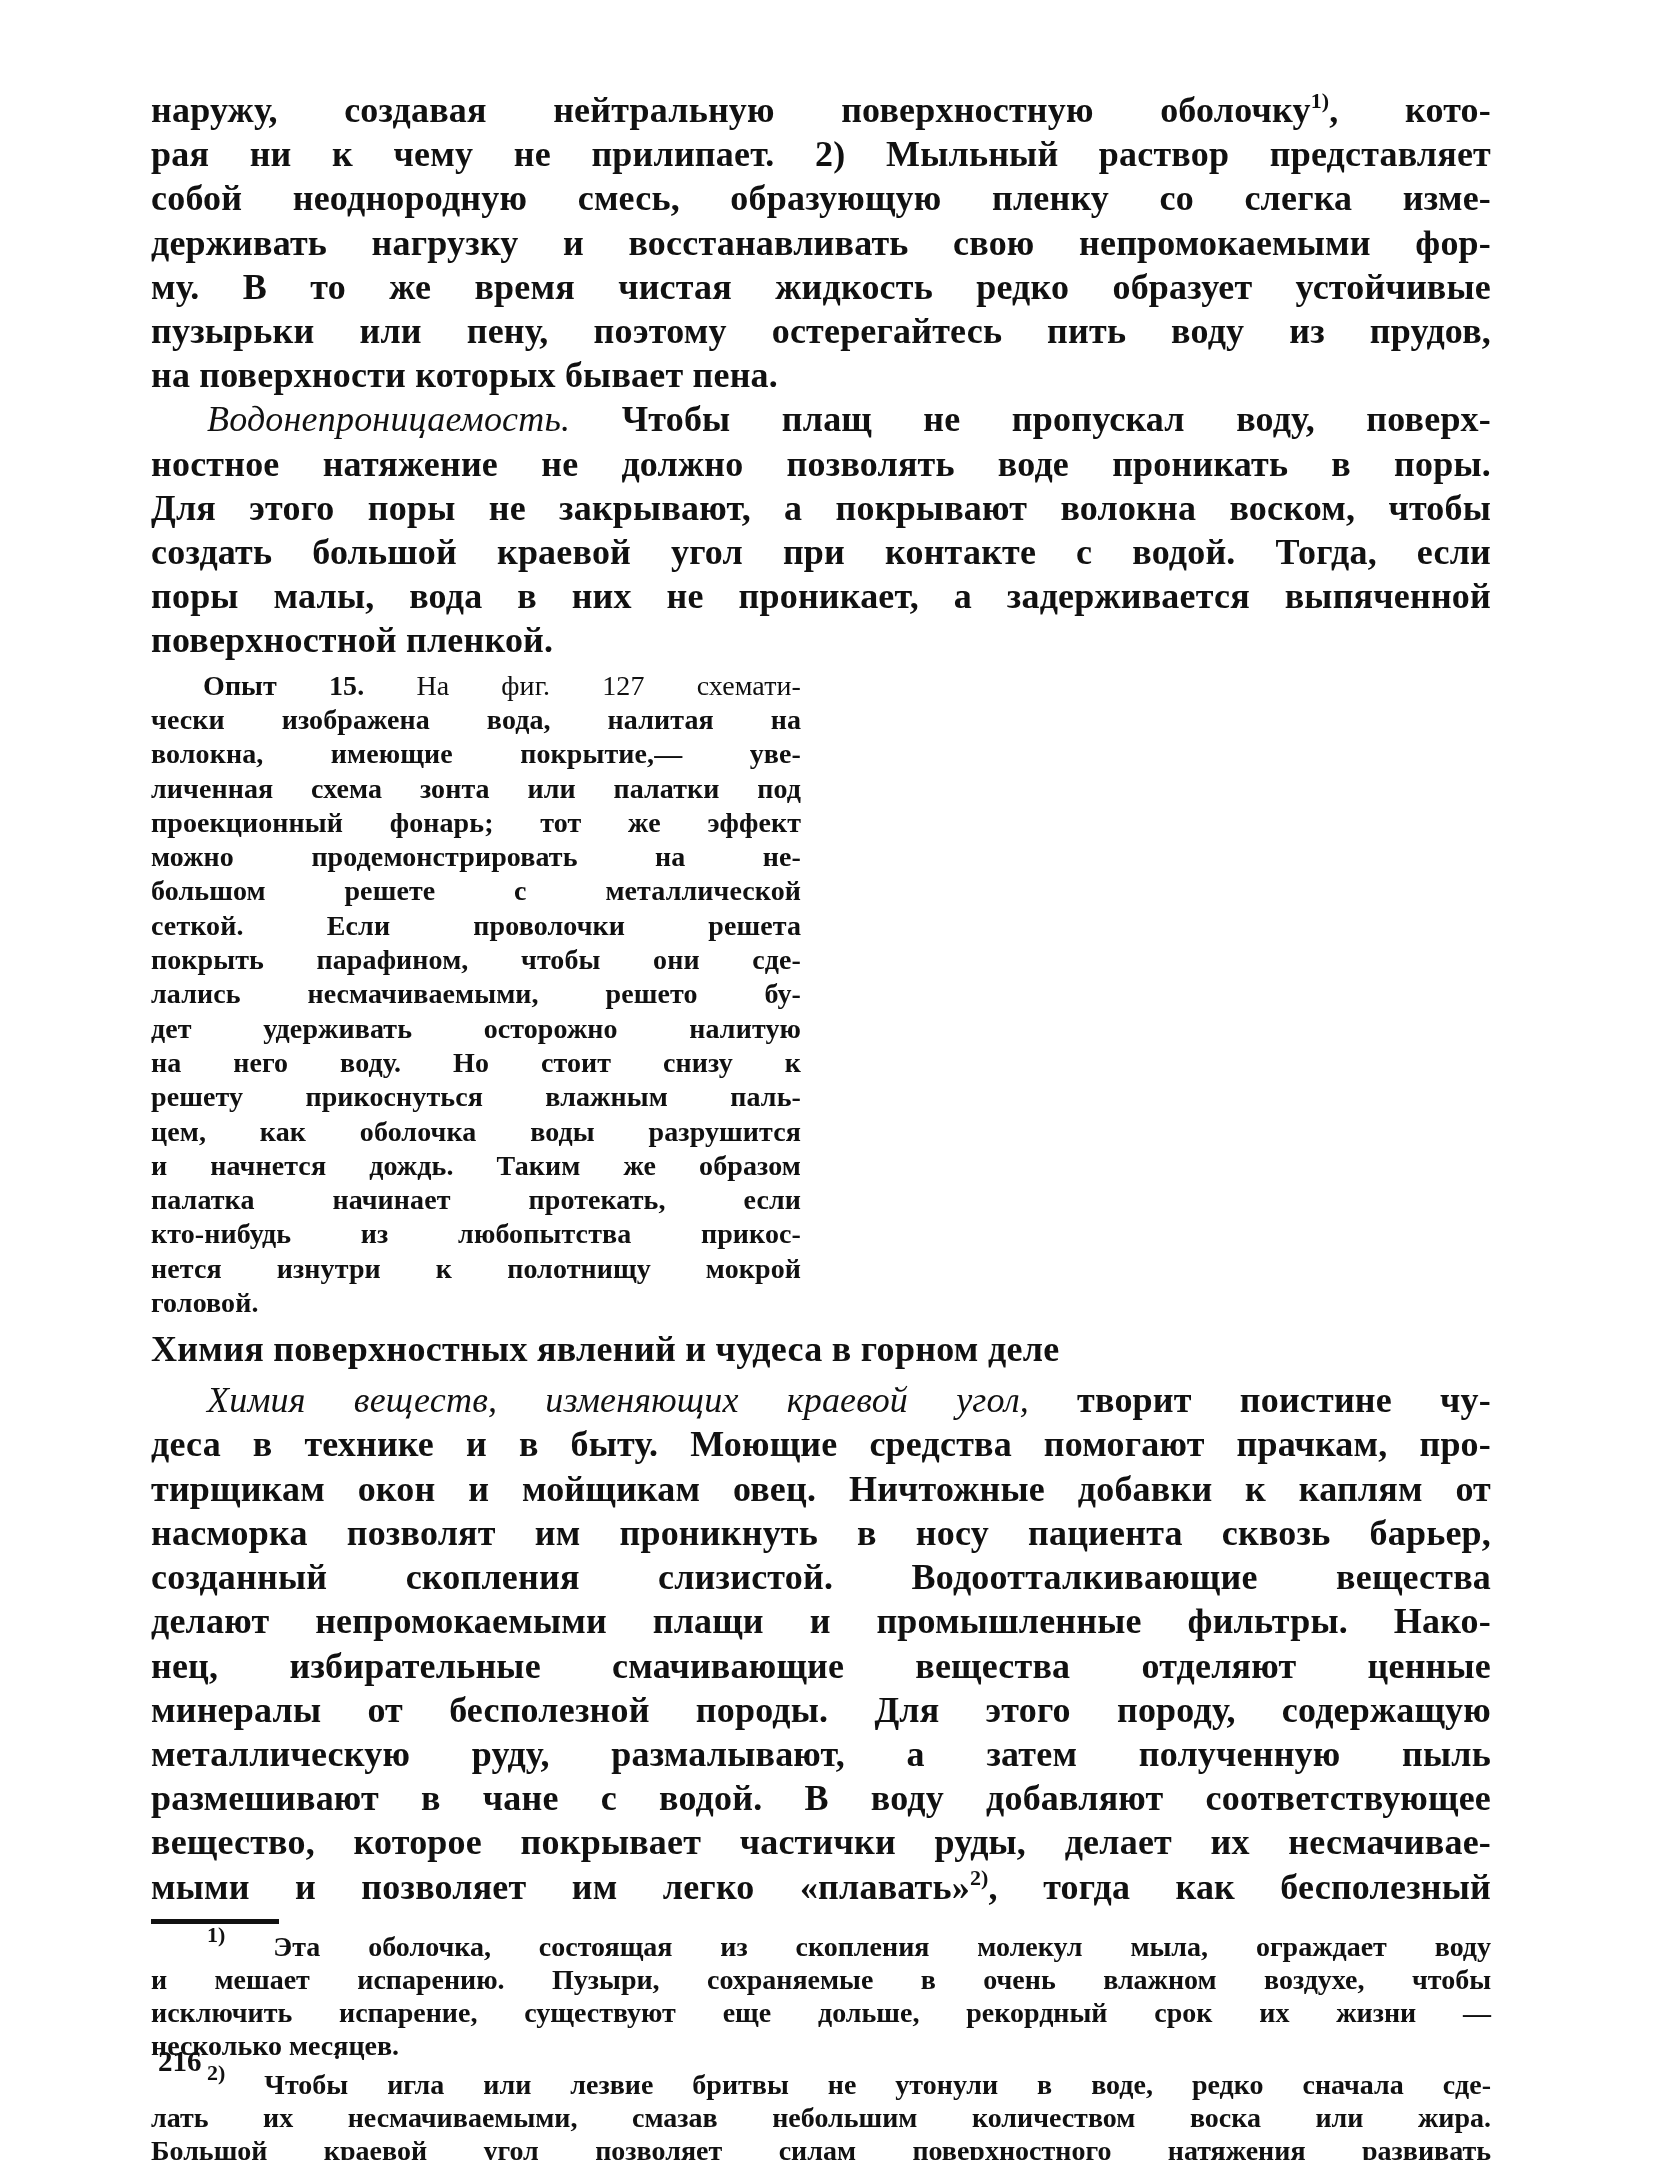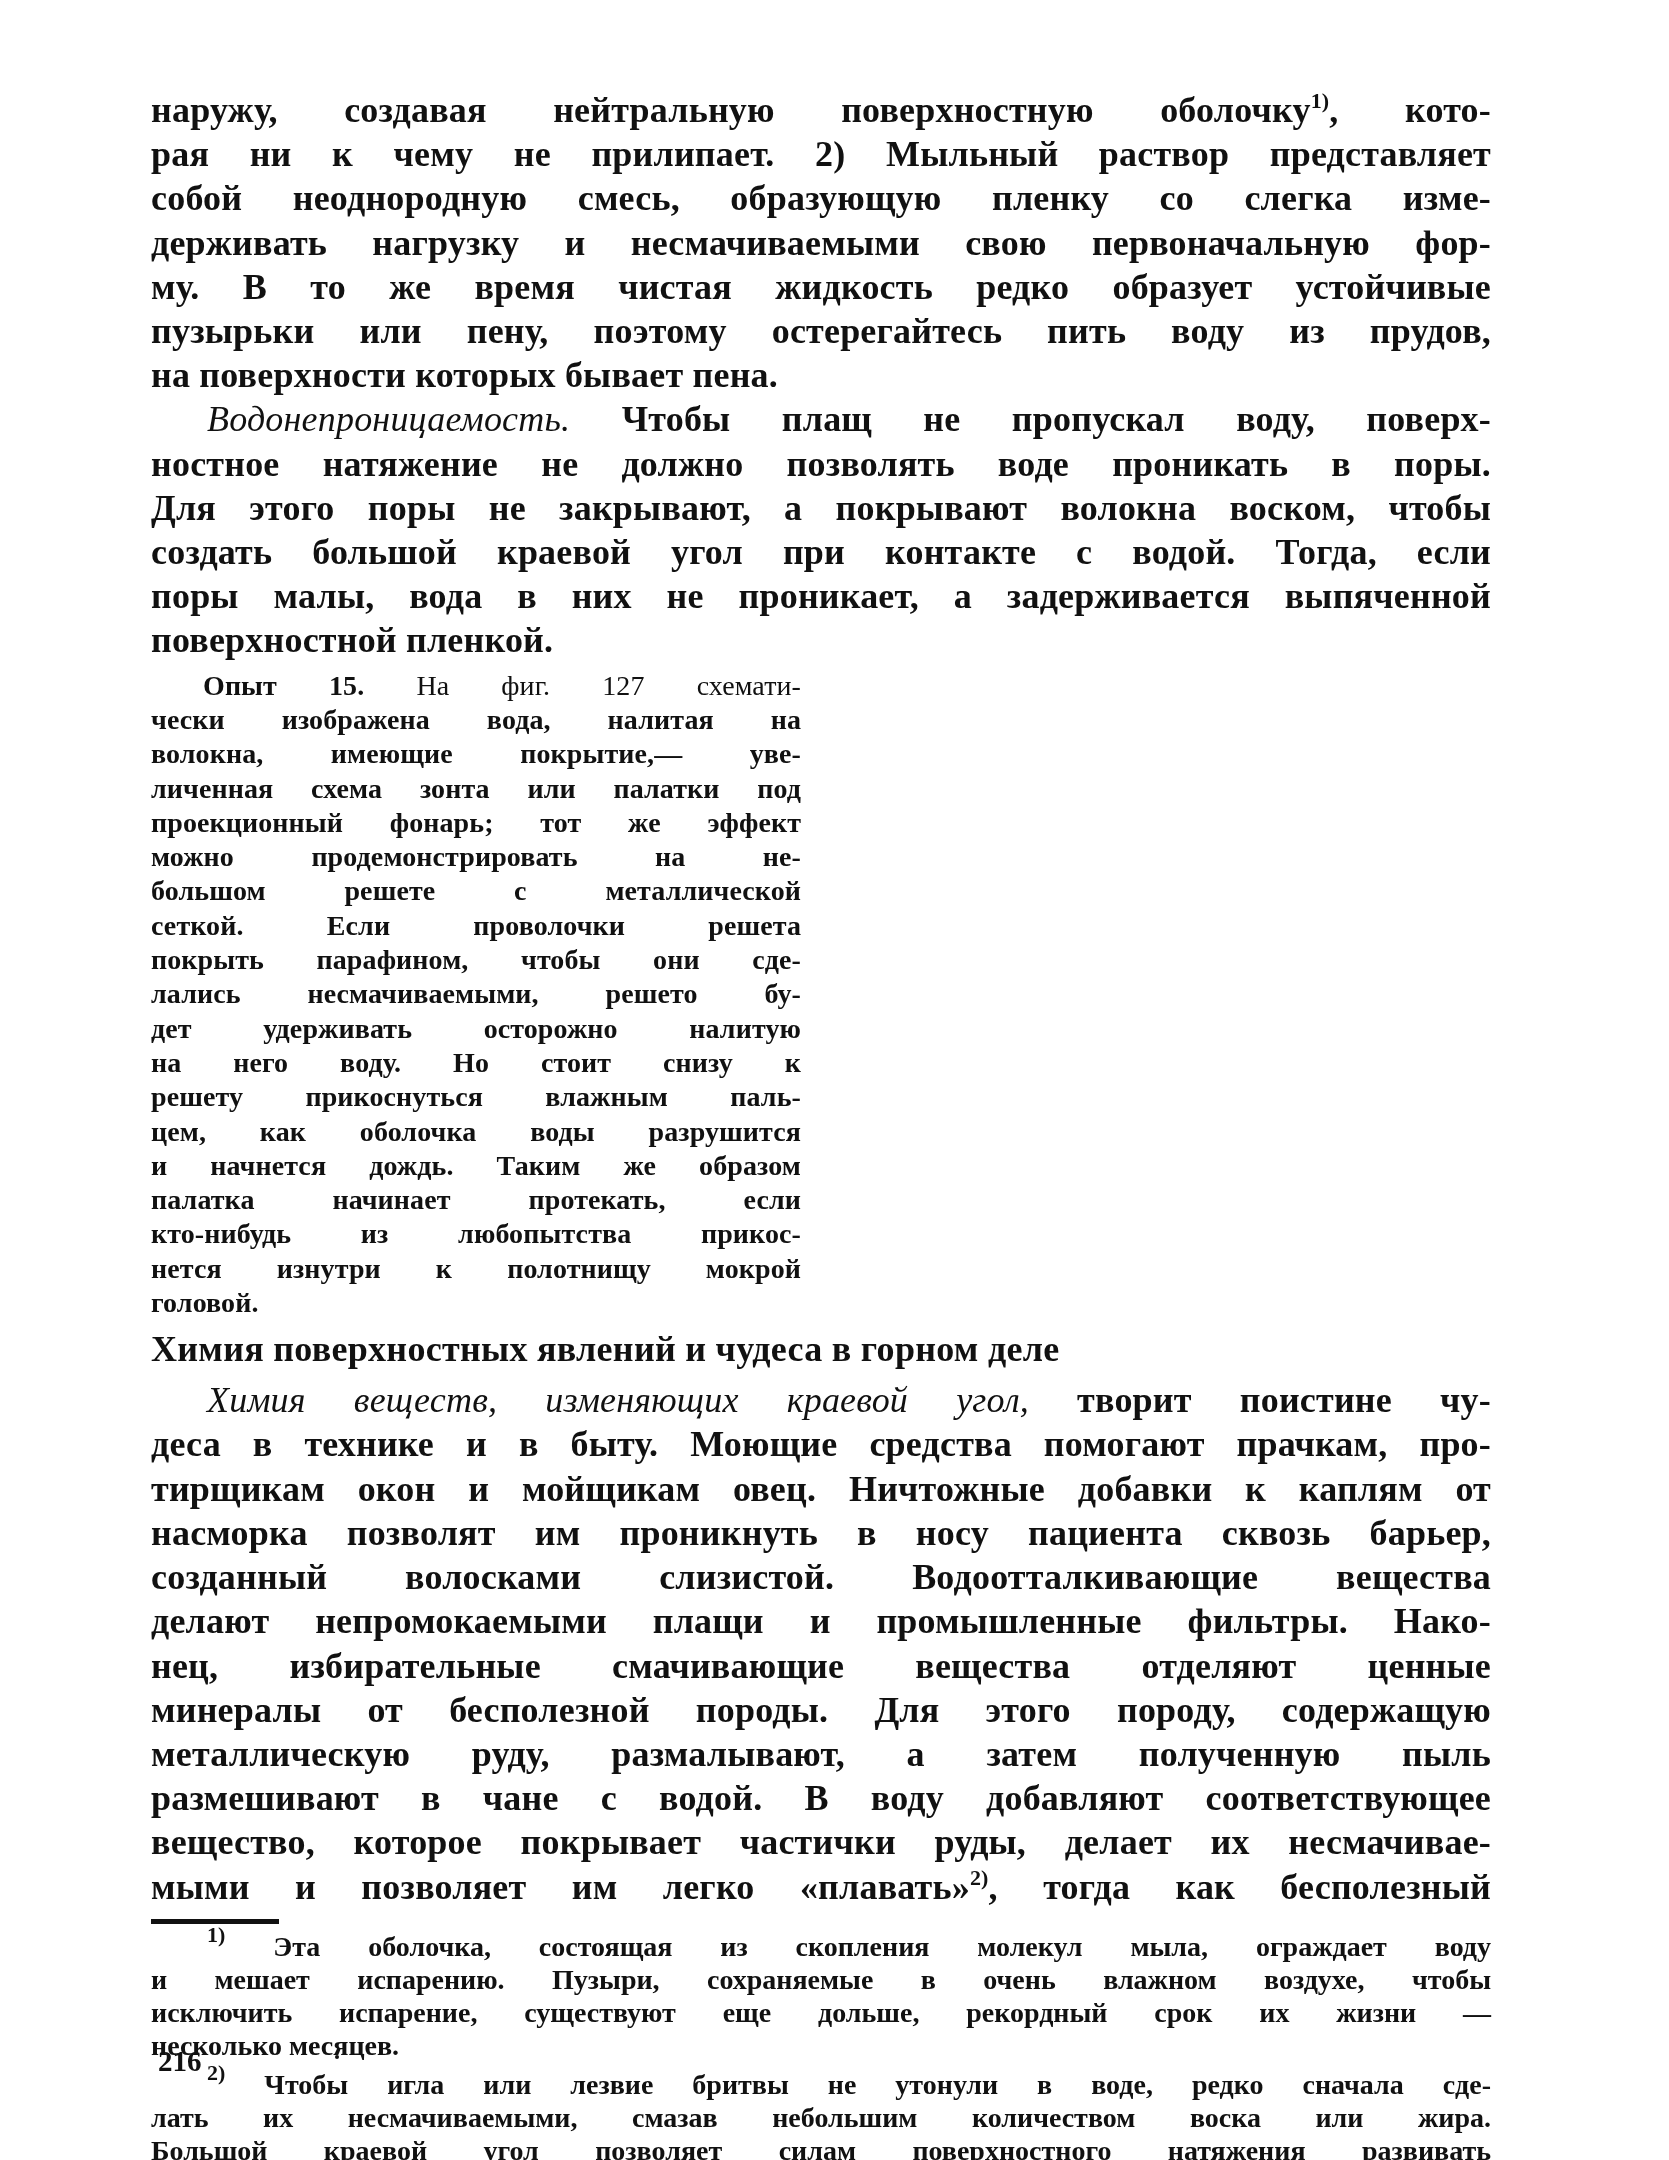--- a/index.html
+++ b/index.html
@@ -22,21 +22,21 @@
 </style>
 </head>
 <body>
 
 <div class="page">
 
   <div class="p">
     <span class="line"><span>наружу, создавая нейтральную поверхностную оболочку</span><sup>1)</sup><span>, кото-</span></span>
     <span class="line">рая ни к чему не прилипает. 2) Мыльный раствор представляет</span>
     <span class="line">собой неоднородную смесь, образующую пленку со слегка изме-</span>
-    <span class="line">держивать нагрузку и несмачиваемыми свою первоначальную фор-</span>
+    <span class="line">держивать нагрузку и восстанавливать свою непромокаемыми фор-</span>
     <span class="line">му. В то же время чистая жидкость редко образует устойчивые</span>
     <span class="line">пузырьки или пену, поэтому остерегайтесь пить воду из прудов,</span>
     <span class="line last">на поверхности которых бывает пена.</span>
   </div>
 
   <div class="p">
     <span class="line" style="padding-left:56px"><span class="it">Водонепроницаемость.</span><span> Чтобы плащ не пропускал воду, поверх-</span></span>
     <span class="line">ностное натяжение не должно позволять воде проникать  в поры.</span>
     <span class="line">Для этого поры не закрывают, а покрывают волокна воском, чтобы</span>
     <span class="line">создать большой краевой угол при контакте с водой. Тогда, если</span>
@@ -70,21 +70,21 @@
     </div>
   </div>
 
   <div class="heading">Химия поверхностных явлений и чудеса в горном деле</div>
 
   <div class="p">
     <span class="line" style="padding-left:56px"><span class="it">Химия веществ, изменяющих краевой угол,</span><span> творит поистине чу-</span></span>
     <span class="line">деса в технике и в быту. Моющие средства помогают прачкам, про-</span>
     <span class="line">тирщикам окон и мойщикам овец. Ничтожные добавки к каплям от</span>
     <span class="line">насморка позволят им проникнуть в носу пациента сквозь барьер,</span>
-    <span class="line">созданный  волосками  слизистой.  Водоотталкивающие  вещества</span>
+    <span class="line">созданный  скопления  слизистой.  Водоотталкивающие  вещества</span>
     <span class="line">делают непромокаемыми плащи и промышленные фильтры. Нако-</span>
     <span class="line">нец,  избирательные  смачивающие  вещества  отделяют  ценные</span>
     <span class="line">минералы от бесполезной породы. Для этого породу, содержащую</span>
     <span class="line">металлическую  руду,  размалывают,  а  затем  полученную  пыль</span>
     <span class="line">размешивают в чане с водой. В воду добавляют соответствующее</span>
     <span class="line">вещество, которое покрывает частички руды, делает их несмачивае-</span>
     <span class="line"><span>мыми и позволяет им легко «плавать»</span><sup>2)</sup><span>, тогда как бесполезный</span></span>
   </div>
 
   <div class="rule"></div>

